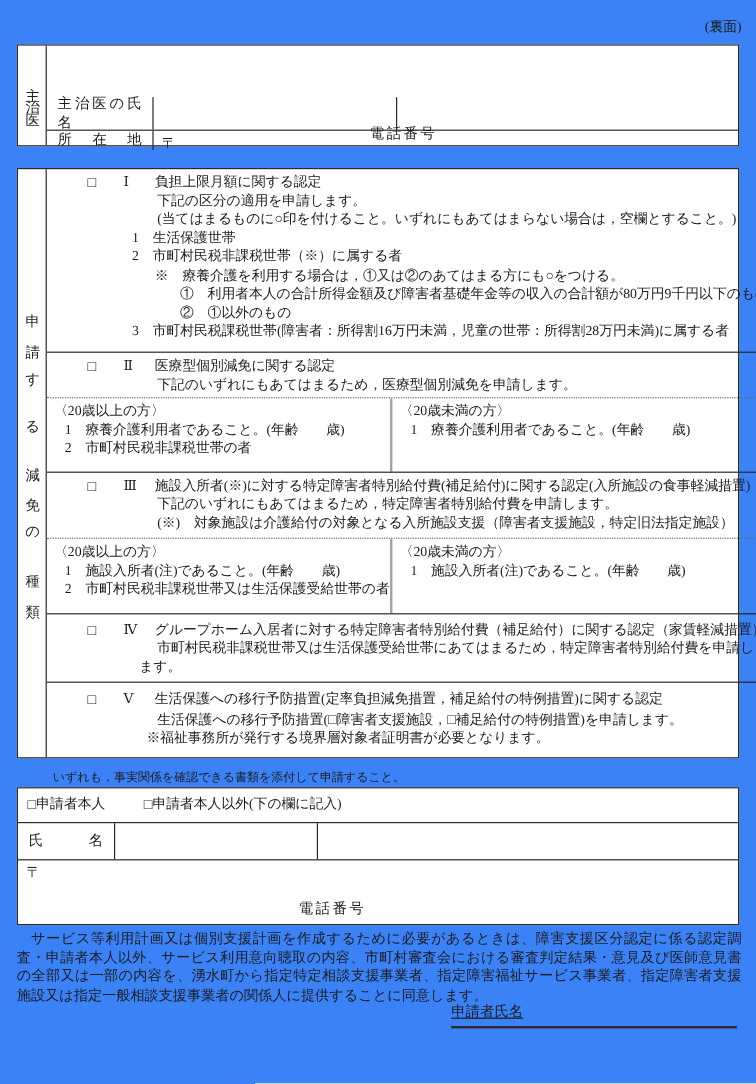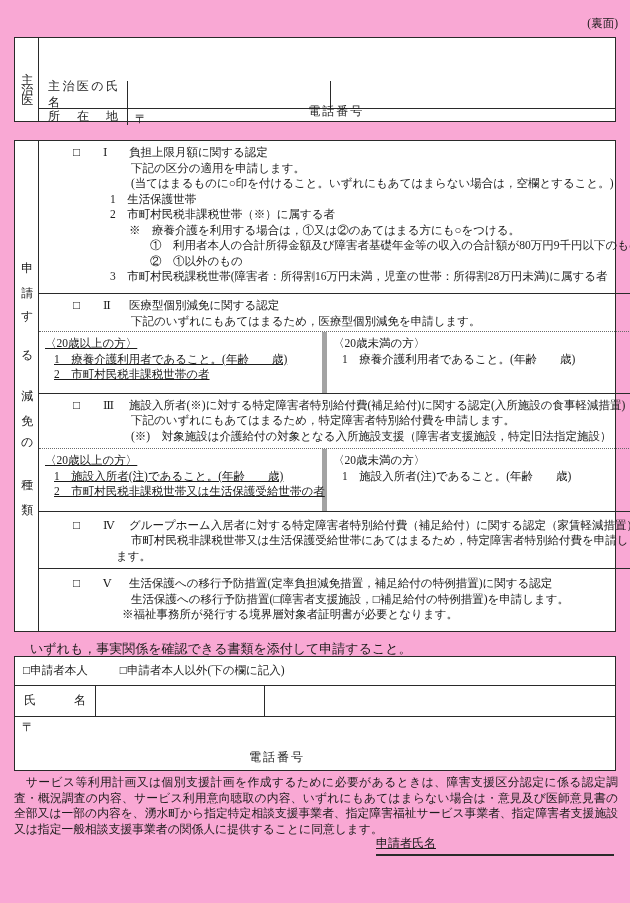--- a/index.html
+++ b/index.html
@@ -1,21 +1,21 @@
 <!DOCTYPE html>
 <html><head>
 <meta charset="utf-8">
 <style>
   * { margin: 0; padding: 0; box-sizing: border-box; }
   html, body { background: #fff; }
   .page {
     position: relative;
     width: 630px;
     height: 903px;
-    background: #f9a8d4;
+    background: #3b82f6;
     color: #1b1b1b;
     font-family: "Liberation Serif", "DejaVu Serif", serif;
     font-size: 11.5px;
     line-height: 15.5px;
     overflow: hidden;
   }
   .corner-note {
     position: absolute;
     top: 16px;
     right: 12px;
@@ -65,25 +65,25 @@
   .cb-inline { font-size: 12px; }
   .num { width: 26px; flex: none; }
   .sec-title { flex: 1; white-space: nowrap; }
   .l-body { padding-left: 92px; white-space: nowrap; }
   .l-num  { padding-left: 71px; white-space: nowrap; }
   .l-star { padding-left: 90px; white-space: nowrap; }
   .l-circ { padding-left: 111px; white-space: nowrap; }
   .l-wrap2 { padding-left: 77px; white-space: nowrap; }
   .l-note { padding-left: 83px; white-space: nowrap; }
   .subrow { display: flex; border-top: 1px dotted #6a6a6a; }
-  .sub-left { width: 288px; flex: none; border-right: 5px solid #a3a3a3; padding: 4px 4px 10px 6px; text-decoration: underline; }
+  .sub-left { width: 288px; flex: none; border-right: 2px solid #a3a3a3; padding: 4px 4px 10px 6px; }
   .sub-right { flex: 1; padding: 4px 4px 10px 6px; }
   .sub-item { padding-left: 9px; white-space: nowrap; }
   
-  .middle-note { position: absolute; left: 30px; top: 641px; font-size: 13px; }
+  .middle-note { position: absolute; left: 44px; top: 641px; font-size: 10px; }
   
   .app-main { flex: 1; display: flex; flex-direction: column; }
   .app-row1 { height: 30px; display: flex; border-bottom: 1px solid #2a2a2a; }
   .app-row2 { height: 31px; display: flex; border-bottom: 1px solid #2a2a2a; }
   .app-row3 { height: 54px; display: flex; }
   .app-lbl { width: 81px; border-right: 1px solid #2a2a2a; display: flex; align-items: center; flex: none; }
   .submitter-opts { flex: 1; display: flex; align-items: center; padding-left: 8px; }
   .opt { display: flex; align-items: center; }
   .opt + .opt { margin-left: 32px; }
   .name-field { width: 169px; border-right: 1px solid #2a2a2a; flex: none; }
@@ -239,19 +239,19 @@
       </div>
       <div class="app-row3">
         <div class="addr-cell">
           <span class="postal-mark">〒</span>
           <span class="phone-lbl" style="left:39%;">電話番号</span>
         </div>
       </div>
     </div>
   </div>
 
-  <div class="consent">サービス等利用計画又は個別支援計画を作成するために必要があるときは、障害支援区分認定に係る認定調査・概況調査の内容、サービス利用意向聴取の内容、いずれにもあてはまらない場合は・意見及び医師意見書の全部又は一部の内容を、湧水町から指定特定相談支援事業者、指定障害福祉サービス事業者、指定障害者支援施設又は指定一般相談支援事業者の関係人に提供することに同意します。</div>
+  <div class="consent">サービス等利用計画又は個別支援計画を作成するために必要があるときは、障害支援区分認定に係る認定調査・申請者本人以外、サービス利用意向聴取の内容、市町村審査会における審査判定結果・意見及び医師意見書の全部又は一部の内容を、湧水町から指定特定相談支援事業者、指定障害福祉サービス事業者、指定障害者支援施設又は指定一般相談支援事業者の関係人に提供することに同意します。</div>
 
   <div class="signature">
     <span class="signature-lbl">申請者氏名</span>
   </div>
 
 </div>
 
 </body></html>

